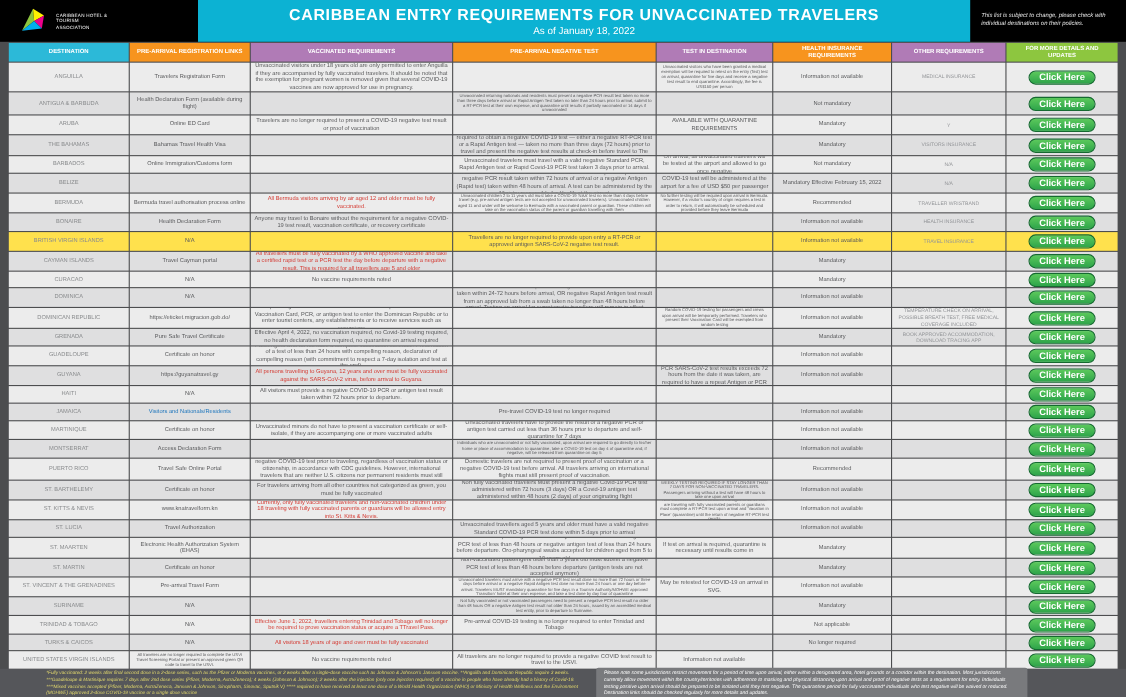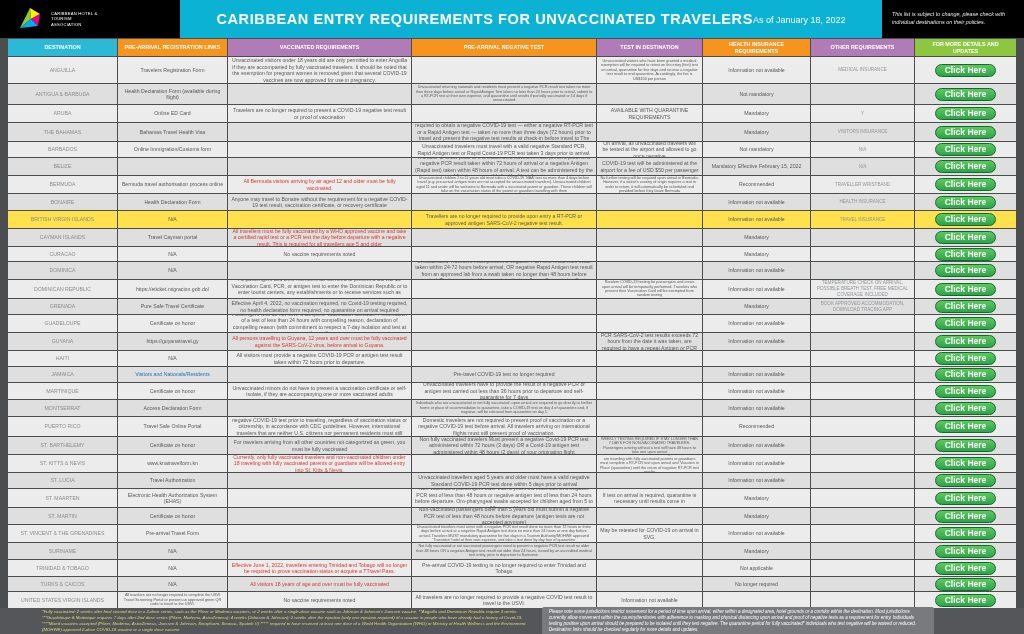--- a/index.html
+++ b/index.html
@@ -2,21 +2,21 @@
 <html><head>
 <meta charset="utf-8">
 <style>
   html,body{margin:0;padding:0;background:#333;}
   .page{width:1024px;height:634px;background:#4c4d4f;position:relative;
         font-family:"Liberation Sans",sans-serif;overflow:hidden;margin:0 auto;}
   
   .topbar{display:flex;height:38px;background:#000;}
   .logo-area{width:180px;display:flex;align-items:center;gap:5px;padding-left:16px;box-sizing:border-box;}
   .logo-text{color:#fff;font-size:4.2px;line-height:1.25;text-transform:uppercase;width:52px;letter-spacing:.2px;}
-  .title-area{flex:1;background:#0cb2d3;color:#fff;display:flex;flex-direction:row;align-items:center;justify-content:center;}
+  .title-area{flex:1;background:#0cb2d3;color:#fff;display:flex;flex-direction:column;align-items:center;justify-content:center;}
   .page-title{font-size:14.5px;font-weight:bold;letter-spacing:.6px;}
   .page-subtitle{font-size:9px;margin-top:1px;}
   .note-area{width:142px;color:#e8e8e8;font-size:5.4px;font-style:italic;display:flex;align-items:center;
              padding:0 10px;box-sizing:border-box;line-height:1.4;}
   
   .colheads{display:flex;margin:1px 8px 0 8px;gap:1px;height:17px;}
   .colhead{color:#fff;font-size:5.4px;font-weight:bold;display:flex;align-items:center;justify-content:center;
            text-align:center;line-height:1.15;text-transform:uppercase;box-sizing:border-box;padding:1px 4px;}
   
   .tbody{margin:0 8px;display:flex;flex-direction:column;gap:1px;padding-top:1px;}

